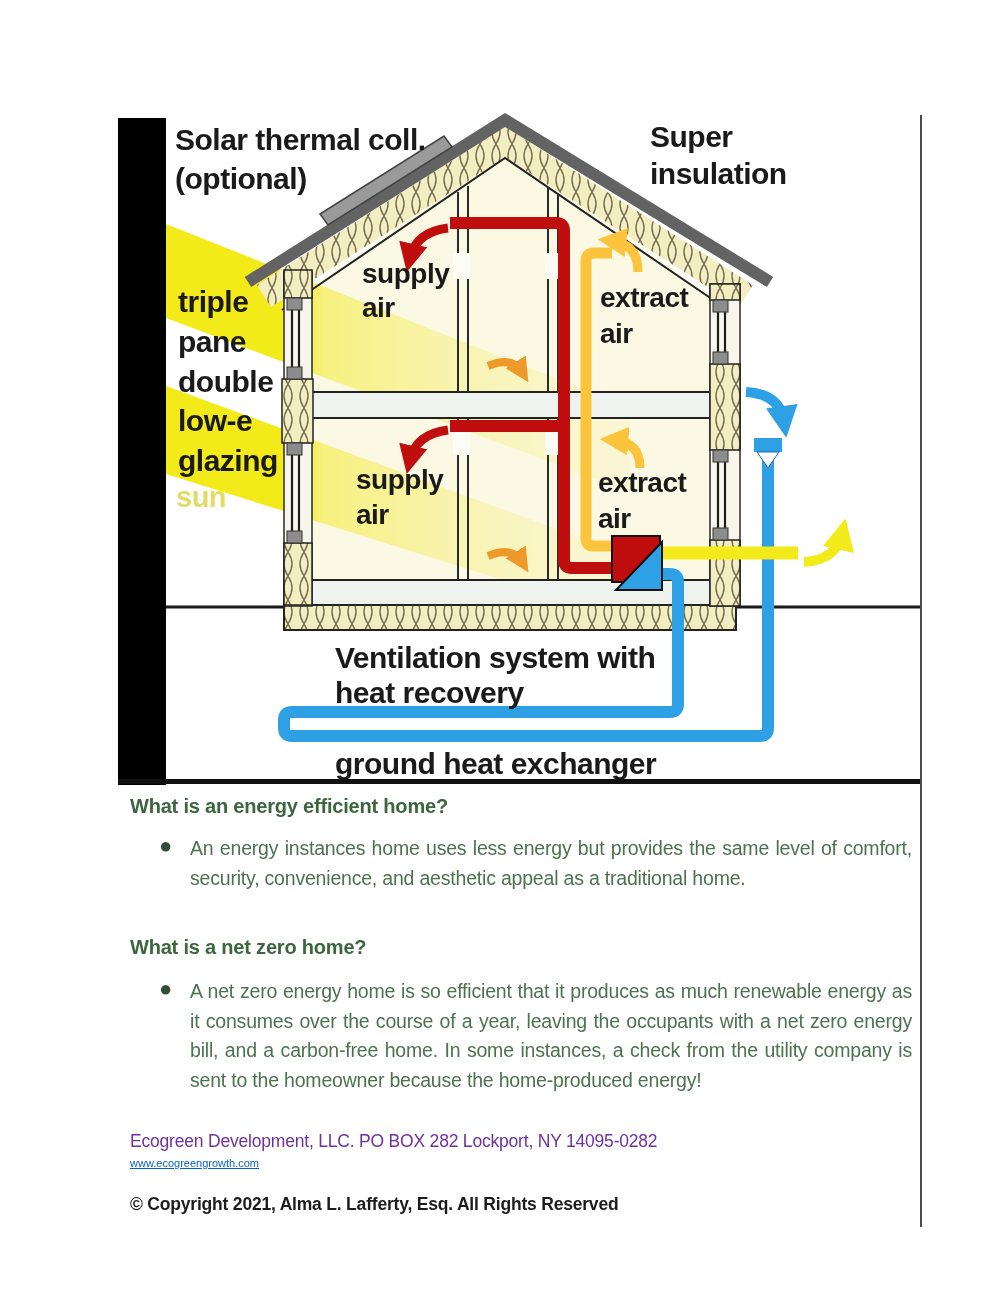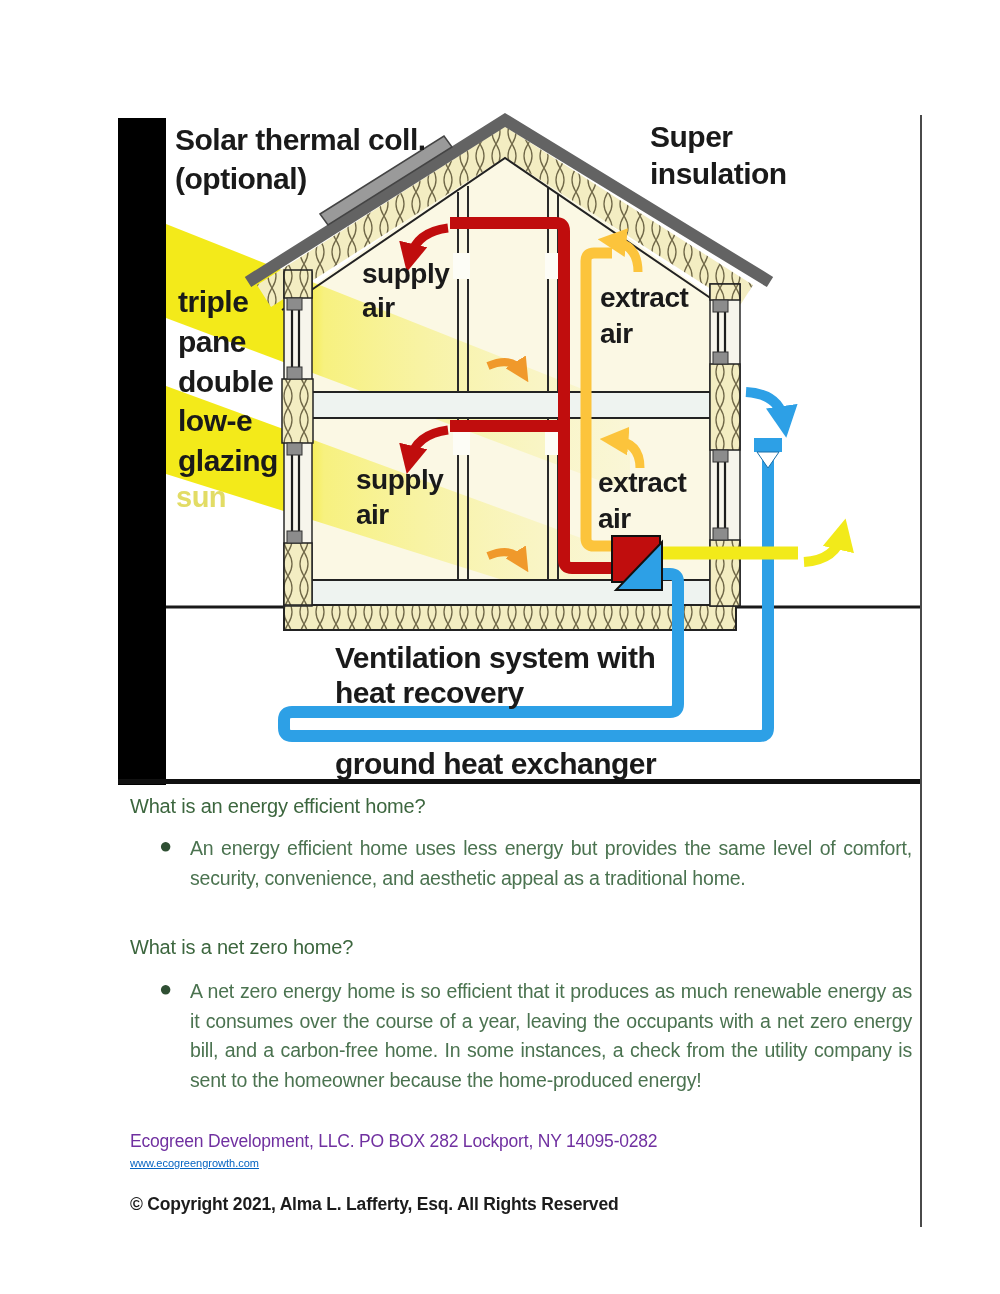--- a/index.html
+++ b/index.html
@@ -3,21 +3,21 @@
 <meta charset="utf-8">
 <style>
   html,body{margin:0;padding:0;background:#fff;}
   .page{position:relative;width:1000px;height:1294px;background:#ffffff;overflow:hidden;
         font-family:"Liberation Sans", sans-serif;}
   .diagram-svg{position:absolute;left:0;top:0;}
   svg text{font-family:"Liberation Sans", sans-serif;fill:#1a1a1a;letter-spacing:-0.5px;}
   .dlabel{font-weight:700;font-size:30px;}
   .rlabel{font-weight:700;font-size:28px;}
   .wmark{font-weight:700;font-size:29px;fill:#ddd64b;opacity:0.85;}
-  .h-green{position:absolute;left:130px;font-size:20px;font-weight:400;color:#3c663e;
+  .h-green{position:absolute;left:130px;font-size:20px;font-weight:700;color:#3c663e;
            letter-spacing:-0.2px;white-space:nowrap;}
   .bullet{position:absolute;left:155px;width:757px;}
   .dot{position:absolute;left:4px;top:-1px;color:#2f4f33;font-size:22px;}
   .bullet-text{margin-left:35px;width:722px;text-align:justify;font-size:19.5px;
                line-height:29.5px;color:#4b7350;letter-spacing:-0.2px;}
   .footer-company{position:absolute;left:130px;top:1131px;font-size:17.5px;font-weight:400;
                   color:#7030a0;letter-spacing:-0.2px;white-space:nowrap;}
   .footer-link{position:absolute;left:130px;top:1157px;font-size:11px;color:#0563c1;
                text-decoration:underline;white-space:nowrap;}
   .footer-copy{position:absolute;left:130px;top:1194px;font-size:17.5px;font-weight:700;
@@ -166,21 +166,21 @@
     <text class="dlabel" x="335" y="668">Ventilation system with</text>
     <text class="dlabel" x="335" y="703">heat recovery</text>
     <text class="dlabel" x="335" y="774">ground heat exchanger</text>
   </svg>
 
   <div class="right-rule"></div>
 
   <div class="h-green" style="top:795px">What is an energy efficient home?</div>
   <div class="bullet" style="top:834px">
     <span class="dot">●</span>
-    <div class="bullet-text">An energy efficient home uses less energy but provides the same level of comfort, security, convenience, and aesthetic appeal as a traditional home.</div>
+    <div class="bullet-text">An energy instances home uses less energy but provides the same level of comfort, security, convenience, and aesthetic appeal as a traditional home.</div>
   </div>
 
   <div class="h-green" style="top:936px">What is a net zero home?</div>
   <div class="bullet" style="top:977px">
     <span class="dot">●</span>
     <div class="bullet-text">A net zero energy home is so efficient that it produces as much renewable energy as it consumes over the course of a year, leaving the occupants with a net zero energy bill, and a carbon-free home.  In some instances, a check from the utility company is sent to the homeowner because the home-produced energy!</div>
   </div>
 
   <div class="footer-company">Ecogreen Development, LLC. PO BOX 282 Lockport, NY 14095-0282</div>
   <a class="footer-link" href="#">www.ecogreengrowth.com</a>

